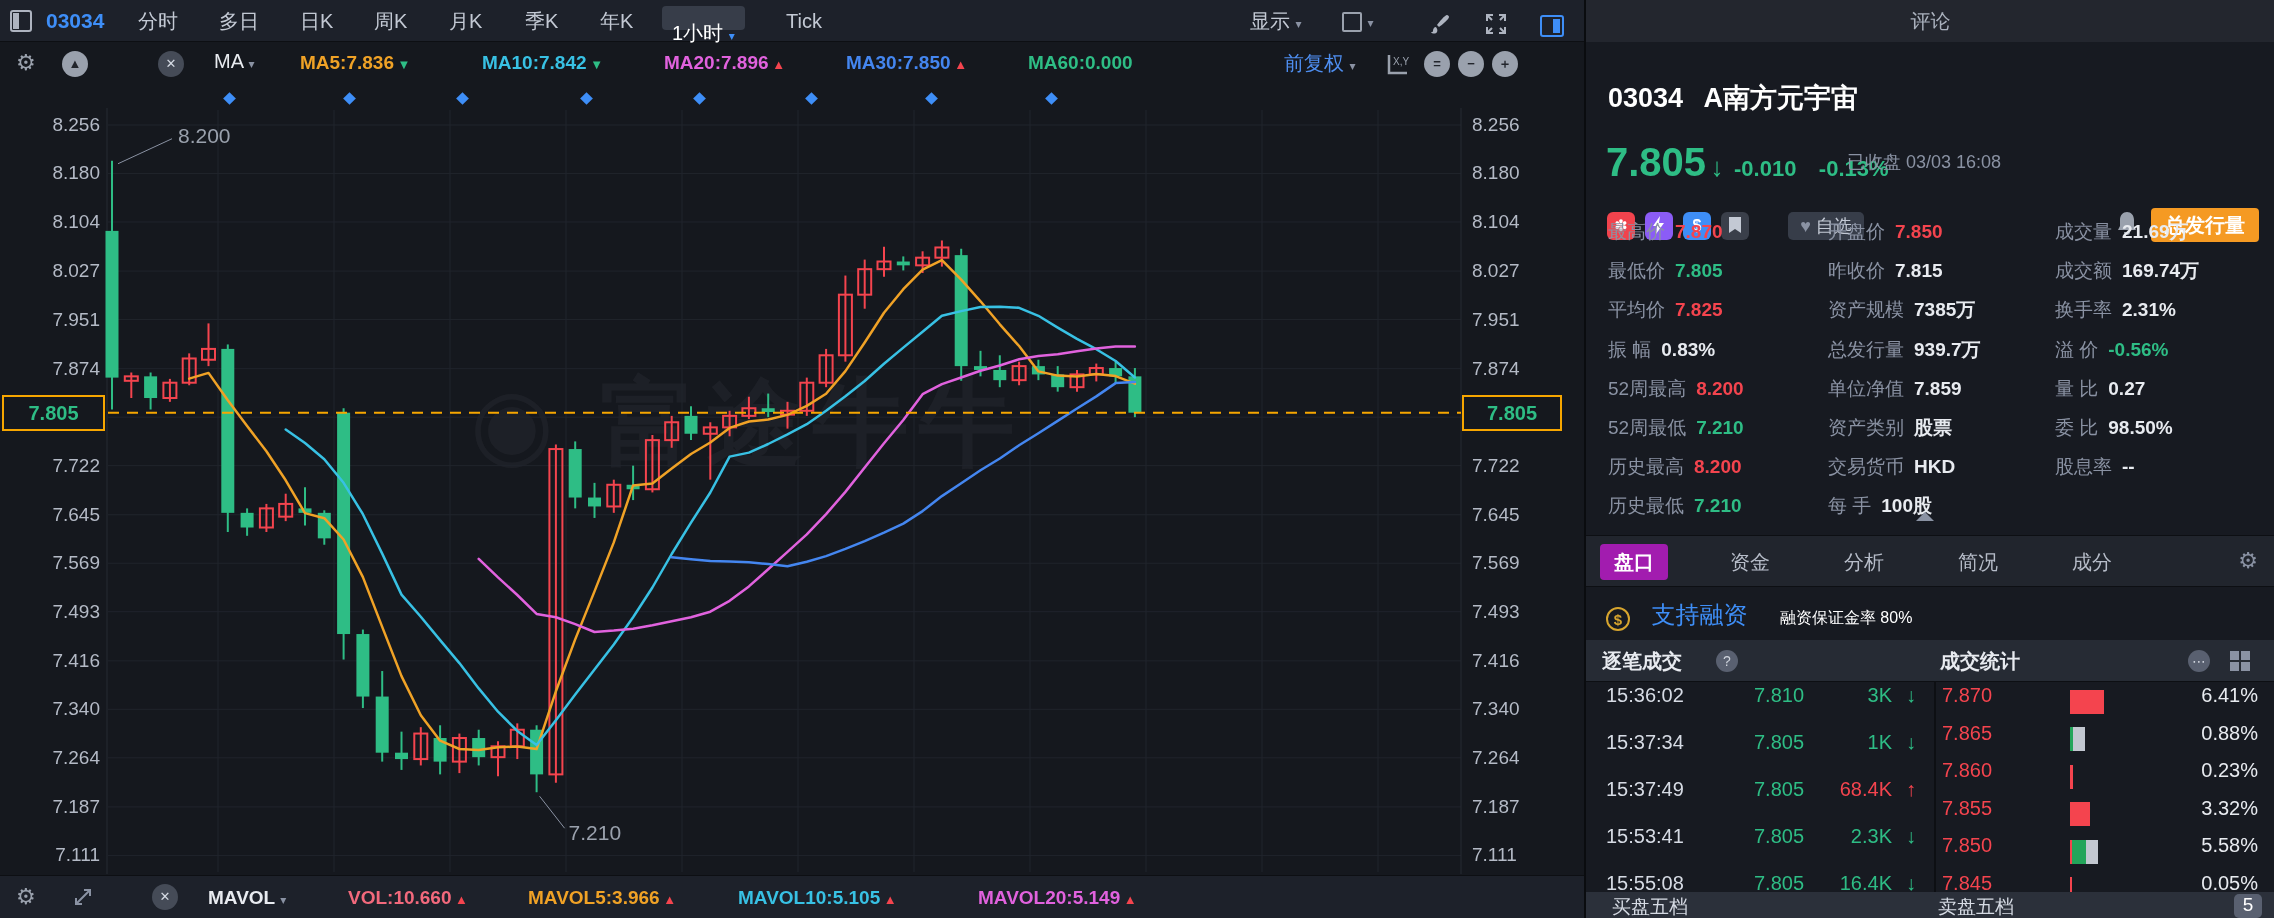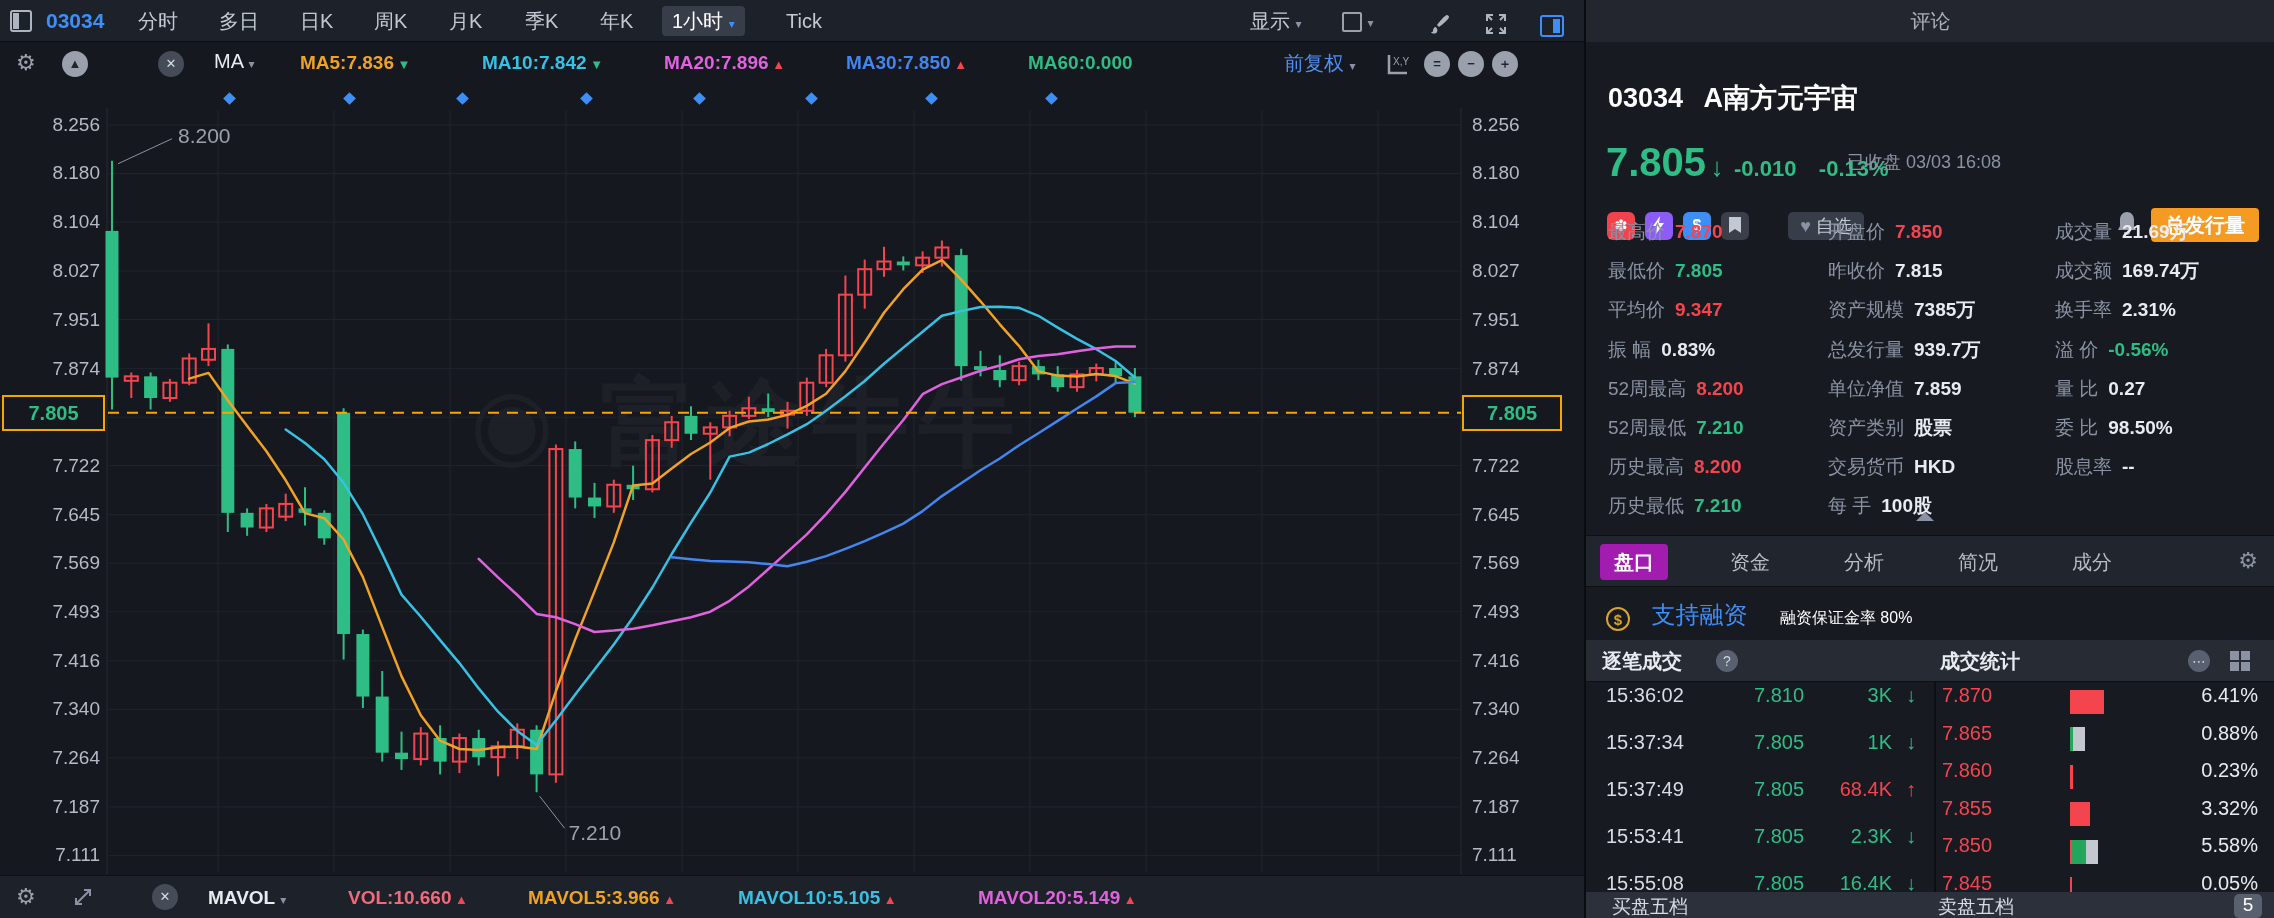--- a/index.html
+++ b/index.html
@@ -6,21 +6,21 @@
   html,body { width:2274px; height:918px; background:#101216; overflow:hidden;
     font-family:"Liberation Sans","DejaVu Sans",sans-serif; }
   #app { position:relative; width:2274px; height:918px; }
   .abs { position:absolute; }
   
   #left { position:absolute; left:0; top:0; width:1584px; height:918px; background:#15181e; }
   #toolbar { position:absolute; left:0; top:0; width:1584px; height:42px; background:#1d212a;
     border-bottom:1px solid #0d0f13; }
   .tb-item { position:absolute; top:0; height:42px; line-height:42px; color:#c3c9d4; font-size:20px; cursor:default; }
   .tb-sym { color:#3e8ef7; font-weight:bold; font-size:21px; }
-  .pill { background:#373d49; border-radius:4px; padding:0 10px; height:30px; line-height:30px; top:6px; color:#fff; }
+  .pill { background:#373d49; border-radius:4px; padding:12px 10px; height:16px; line-height:30px; top:6px; color:#fff; }
   .caret { color:#3e8ef7; font-size:12px; }
   .caret-g { color:#8a92a3; font-size:12px; }
   .winicon { width:22px; height:22px; border:2px solid #aeb4c0; border-radius:3px; position:absolute; left:10px; top:10px; }
   .winicon::after { content:""; position:absolute; left:1px; top:1px; bottom:1px; width:6px; background:#aeb4c0; }
   .sqicon { width:20px; height:20px; border:2px solid #9aa1ad; border-radius:2px; display:inline-block; vertical-align:middle; }
   .panel-toggle { width:24px; height:22px; border:2px solid #3e8ef7; border-radius:3px; position:relative; }
   .panel-toggle::after { content:""; position:absolute; right:2px; top:2px; bottom:2px; width:7px; background:#3e8ef7; }
   #indrow .ico, #volrow .ico { color:#9aa1ad; font-size:22px; }
   .circ { width:26px; height:26px; border-radius:50%; background:#9aa1ad; color:#22252c; text-align:center;
     line-height:26px; font-size:13px; font-weight:bold; }
@@ -407,21 +407,21 @@
         <span class="srow" style="left: 242px; top: 259.2px;">
           <span class="statlbl">昨收价</span>
           <span class="statval ">7.815</span>
         </span>
         <span class="srow" style="left: 469px; top: 259.2px;">
           <span class="statlbl">成交额</span>
           <span class="statval ">169.74万</span>
         </span>
         <span class="srow" style="left: 22px; top: 298.4px;">
           <span class="statlbl">平均价</span>
-          <span class="statval red">9.347</span>
+          <span class="statval red">7.825</span>
         </span>
         <span class="srow" style="left: 242px; top: 298.4px;">
           <span class="statlbl">资产规模</span>
           <span class="statval ">7385万</span>
         </span>
         <span class="srow" style="left: 469px; top: 298.4px;">
           <span class="statlbl">换手率</span>
           <span class="statval ">2.31%</span>
         </span>
         <span class="srow" style="left: 22px; top: 337.6px; text-align: right;">

